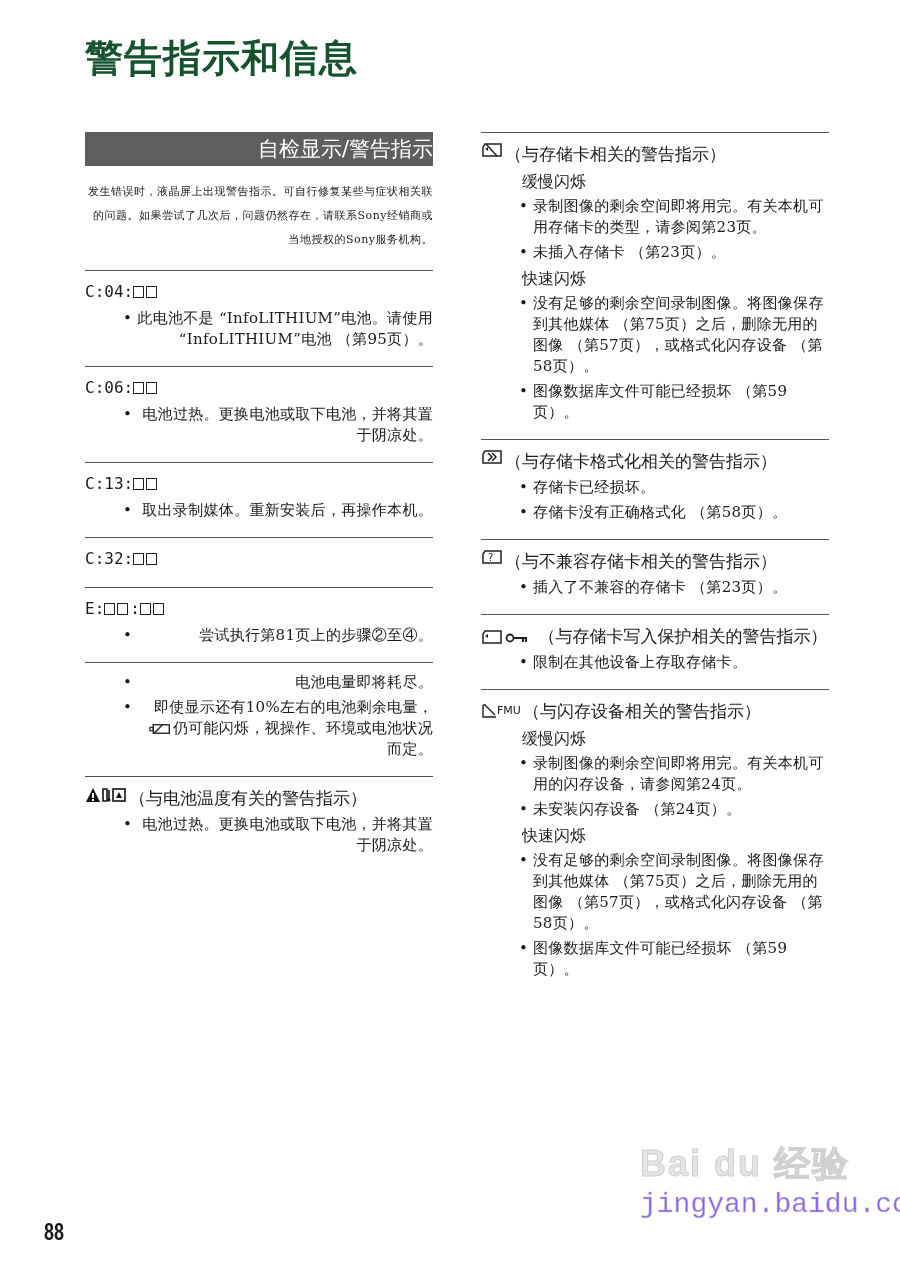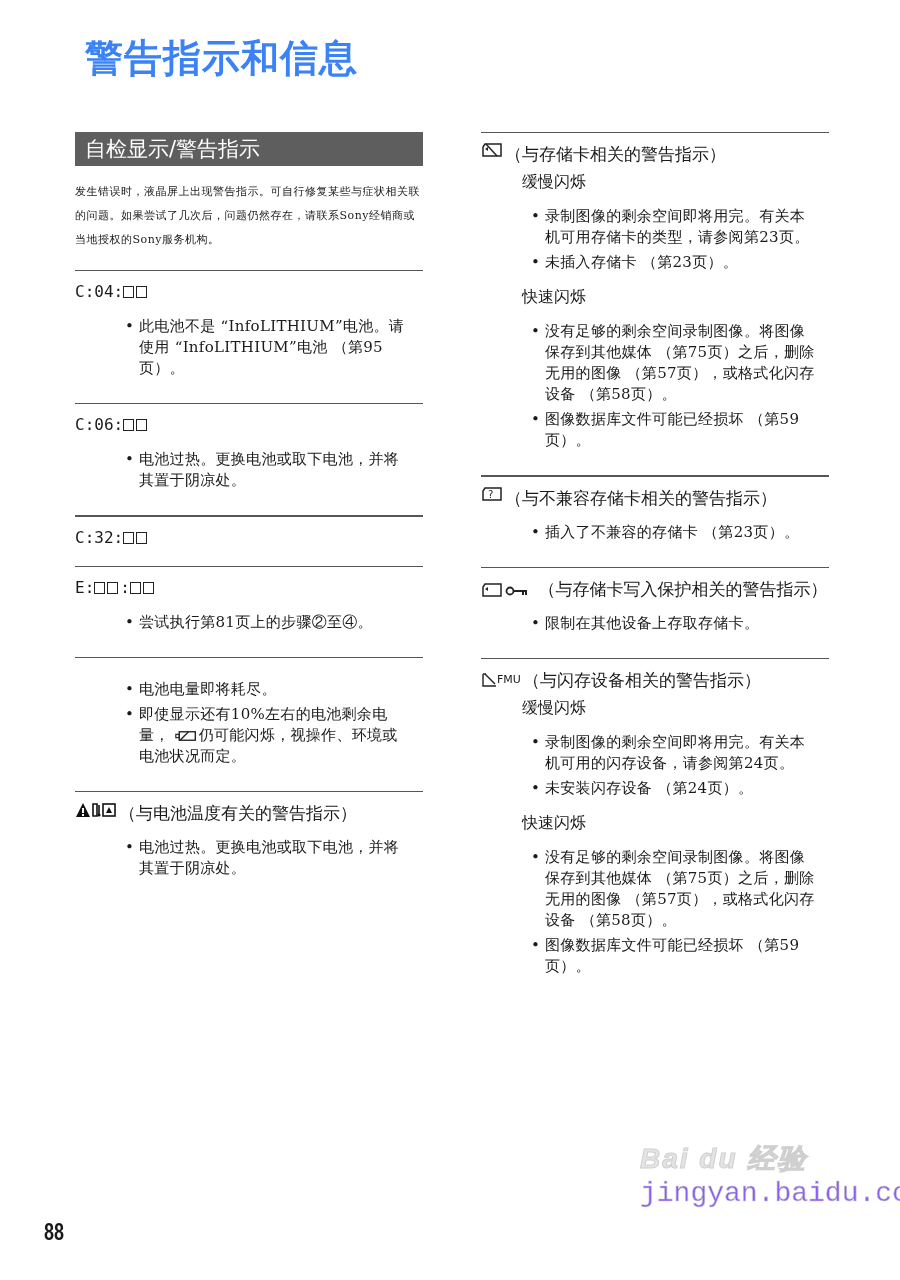--- a/index.html
+++ b/index.html
@@ -3,24 +3,24 @@
 <meta charset="utf-8">
 <style>
   html, body { margin: 0; padding: 0; }
   body {
     width: 900px; height: 1280px; background: #ffffff; position: relative; overflow: hidden;
     font-family: "DejaVu Serif", "Liberation Serif", serif; color: #1a1a1a;
   }
   .page-title {
     position: absolute; left: 85px; top: 33px;
     font-family: "DejaVu Sans", "Liberation Sans", sans-serif;
-    font-size: 38px; font-weight: bold; letter-spacing: 1px; color: #3b82f6;
+    font-size: 38px; font-weight: bold; letter-spacing: 1px; color: #14532d;
   }
   .col { position: absolute; width: 348px; }
-  .col-left { left: 75px; top: 132px; }
+  .col-left { left: 85px; top: 132px; text-align: right; }
   .col-right { left: 481px; top: 132px; }
 
   .section-banner {
     background: #5e5e5e; color: #fff; height: 34px; line-height: 34px;
     padding-left: 10px; font-family: "DejaVu Sans", "Liberation Sans", sans-serif;
     font-size: 21px; margin-bottom: 14px;
   }
   .intro {
     font-size: 11px; line-height: 24px; margin: 0 0 18px 0; letter-spacing: 0.5px;
   }
@@ -34,36 +34,36 @@
   .icon-head {
     font-family: "DejaVu Sans", "Liberation Sans", sans-serif; font-size: 17px;
     line-height: 24px; margin-bottom: 4px; display: flex; align-items: flex-start; flex-wrap: wrap;
   }
   .icon-head.wrap { display: block; }
   .icon { display: inline-flex; align-items: center; margin-right: 2px; vertical-align: middle; }
   .sub-head {
     font-family: "DejaVu Sans", "Liberation Sans", sans-serif; font-size: 16px; font-weight: normal;
     margin: 2px 0 2px 41px; line-height: 24px;
   }
-  ul.bullets { list-style: none; margin: 12px; padding: 0 0 0 38px; }
+  ul.bullets { list-style: none; margin: 0; padding: 0 0 0 38px; }
   ul.bullets li {
     position: relative; padding-left: 14px; font-size: 15px; line-height: 21px; margin-bottom: 4px; letter-spacing: 0.3px;
   }
   ul.bullets li::before {
     content: "•"; position: absolute; left: 0; top: 0;
   }
   .page-number {
     position: absolute; left: 44px; top: 1218px;
     font-family: "Liberation Sans", sans-serif; font-weight: bold; font-size: 24px; transform: scaleX(0.75); transform-origin: left;
   }
   .watermark {
     position: absolute; left: 640px; top: 1140px; width: 220px; height: 100px; color: #ddd;
     font-family: "Liberation Sans", sans-serif;
   }
-  .wm-logo { font-size: 28px; font-weight: bold; color: #e4e4e4; letter-spacing: 2px; font-style: italic; -webkit-text-stroke: 1px #cfcfcf; }
+  .wm-logo { font-size: 36px; font-weight: bold; color: #e4e4e4; letter-spacing: 2px; -webkit-text-stroke: 1px #cfcfcf; }
   .wm-url { font-size: 28px; color: #8b5cf6; font-family: Liberation Mono, monospace; -webkit-text-stroke: 0.6px #cfcfcf; }
 </style>
 </head>
 <body>
 
 <div class="page-title">警告指示和信息</div>
 
 <div class="col col-left">
   <div class="section-banner">自检显示/警告指示</div>
   <p class="intro">发生错误时，液晶屏上出现警告指示。可自行修复某些与症状相关联的问题。如果尝试了几次后，问题仍然存在，请联系Sony经销商或当地授权的Sony服务机构。</p>
@@ -86,20 +86,30 @@
       <span>C:06:</span>
       <span class="sq"></span>
         <span class="sq"></span>
     </div>
     <ul class="bullets">
         <li>电池过热。更换电池或取下电池，并将其置于阴凉处。</li>
       </ul>
   </div>
 
   <div class="rule"></div>
+  <div class="block">
+    <div class="code-head">
+      <span>C:13:</span>
+      <span class="sq"></span>
+        <span class="sq"></span>
+    </div>
+    <ul class="bullets">
+        <li>取出录制媒体。重新安装后，再操作本机。</li>
+      </ul>
+  </div>
 
   <div class="rule"></div>
   <div class="block">
     <div class="code-head">
       <span>C:32:</span>
       <span class="sq"></span>
         <span class="sq"></span>
     </div>
   </div>
 
@@ -174,20 +184,36 @@
       <li>未插入存储卡 （第23页）。</li>
     </ul>
     <div class="sub-head">快速闪烁</div>
     <ul class="bullets">
       <li>没有足够的剩余空间录制图像。将图像保存到其他媒体 （第75页）之后，删除无用的图像 （第57页），或格式化闪存设备 （第58页）。</li>
       <li>图像数据库文件可能已经损坏 （第59页）。</li>
     </ul>
   </div>
 
   <div class="rule"></div>
+  <div class="block">
+    <div class="icon-head">
+      <span class="icon">
+        <svg width="22" height="16" viewBox="0 0 22 16">
+            <path d="M4 2 L20 2 L20 14 L2 14 L2 5 Z" fill="none" stroke="#222" stroke-width="1.5"></path>
+            <polyline points="7,4 11,8 7,12" fill="none" stroke="#222" stroke-width="1.5"></polyline>
+            <polyline points="11,4 15,8 11,12" fill="none" stroke="#222" stroke-width="1.5"></polyline>
+          </svg>
+      </span>
+      <span>（与存储卡格式化相关的警告指示）</span>
+    </div>
+    <ul class="bullets">
+      <li>存储卡已经损坏。</li>
+      <li>存储卡没有正确格式化 （第58页）。</li>
+    </ul>
+  </div>
 
   <div class="rule"></div>
   <div class="block">
     <div class="icon-head">
       <span class="icon">
         <svg width="22" height="16" viewBox="0 0 22 16">
             <path d="M4 2 L20 2 L20 14 L2 14 L2 5 Z" fill="none" stroke="#222" stroke-width="1.5"></path>
             <text x="7" y="12" font-size="10" font-family="DejaVu Sans, sans-serif" fill="#222">?</text>
           </svg>
       </span>

